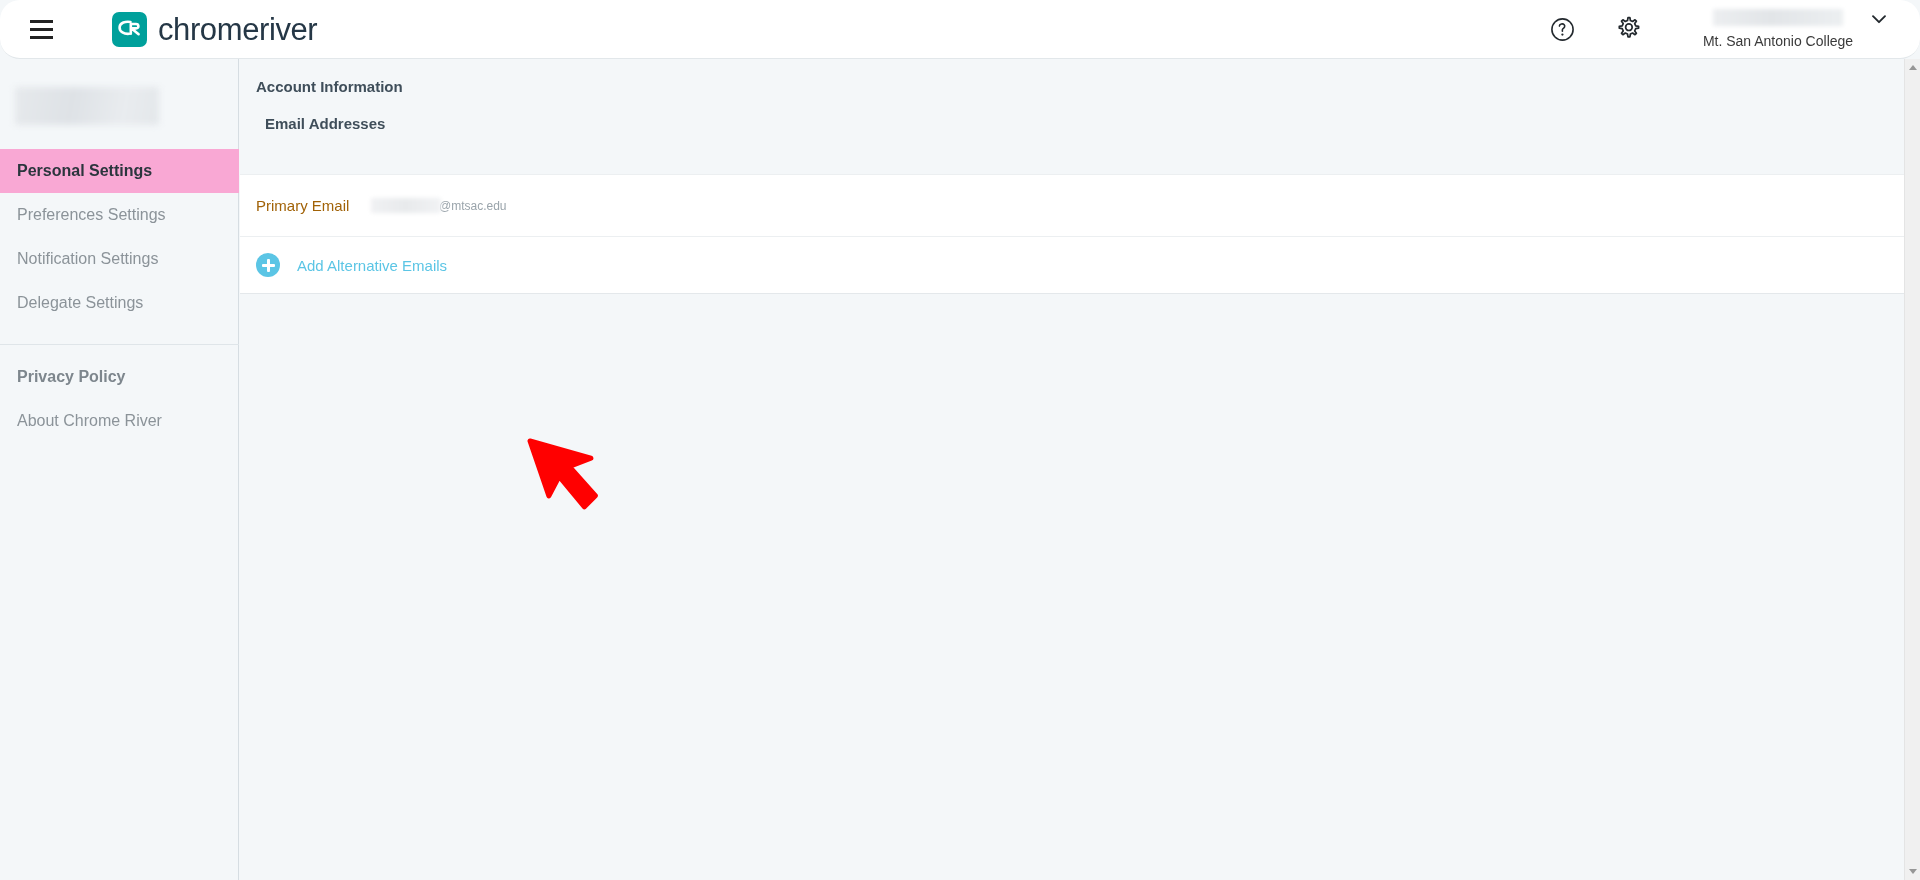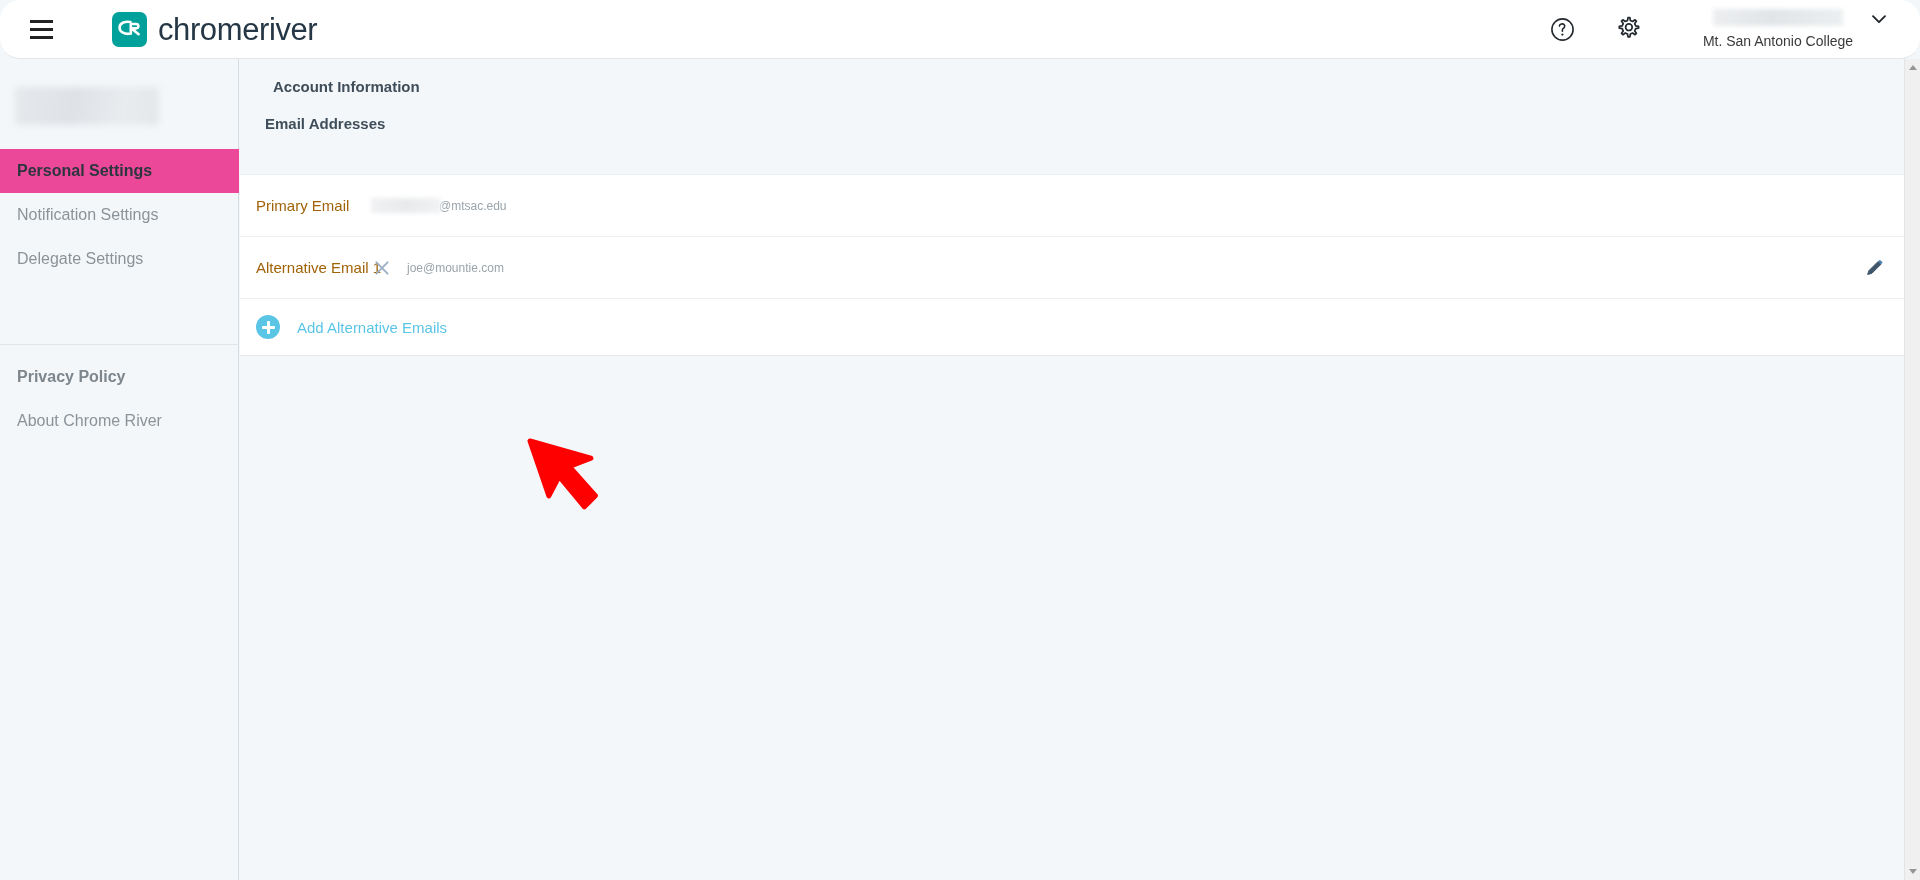--- a/index.html
+++ b/index.html
@@ -107,21 +107,21 @@
   .nav-item {
     height: 44px;
     display: flex; align-items: center;
     padding-left: 17px;
     font-size: 16px;
     color: #8b9399;
     cursor: pointer;
     white-space: nowrap;
   }
   .nav-item.active {
-    background: #ec4899;
+    background: #f9a8d4;
     color: #2b353d;
     font-weight: 700;
   }
   #nav-divider {
     position: absolute; left: 0; top: 285px;
     width: 239px; height: 1px;
     background: #dfe5e9;
   }
   #nav-secondary { position: absolute; left: 0; top: 296px; width: 239px; text-align: center; }
   .nav-item.strong { color: #7d868d; font-weight: 700; }
@@ -135,21 +135,21 @@
   }
   #card {
     width: 1664px;
     background: #f4f7f9;
   }
   .section-head {
     font-size: 15px; font-weight: 700;
     color: #3f4e5a;
     padding-left: 16px;
   }
-  #head-account { padding-top: 16px; height: 41px; line-height: 24px; margin-left: 17px; }
+  #head-account { padding-top: 16px; height: 41px; line-height: 24px; }
   #head-email  { padding-top: 12px; height: 74px; line-height: 24px; padding-left: 25px; }
 
   .row {
     position: relative;
     background: #ffffff;
     border-top: 1px solid #eceff1;
     height: 62px;
     display: flex; align-items: center;
   }
   .row-label {
@@ -308,20 +308,23 @@
 
 <div id="sidebar">
 
   <div id="side-user-redacted"></div>
 
   <div id="nav-primary">
     <div class="nav-item active">
       <span>Personal Settings</span>
     </div>
     <div class="nav-item">
+      <span>Preferences Settings</span>
+    </div>
+    <div class="nav-item">
       <span>Notification Settings</span>
     </div>
     <div class="nav-item">
       <span>Delegate Settings</span>
     </div>
   </div>
 
   <div id="nav-divider"></div>
 
   <div id="nav-secondary">
@@ -343,37 +346,20 @@
     <div id="head-email" class="section-head">Email Addresses</div>
 
     <div class="row">
       <div class="row-label">Primary Email</div>
       <div class="row-value">
         <span id="primary-redacted"></span>
         <span>@mtsac.edu</span>
       </div>
     </div>
 
-    <div class="row">
-      <div class="row-label">Alternative Email 1</div>
-      <div class="row-value">
-        <span class="x-icon">
-          <svg width="18" height="18" viewBox="0 0 18 18">
-            <path d="M3.4 3.4 L14.6 14.6 M14.6 3.4 L3.4 14.6" fill="none" stroke="#9db1c4" stroke-width="2" stroke-linecap="round"></path>
-          </svg>
-        </span>
-        <span>joe@mountie.com</span>
-      </div>
-      <div id="edit-pencil">
-        <svg width="19" height="19" viewBox="0 0 19 19">
-          <path d="M2.6 16.4 L4.0 12.6 L13.2 3.4 L16.0 6.2 L6.8 15.4 Z" fill="#3f5569" stroke="#3f5569" stroke-width="1"></path>
-          <path d="M13.2 3.4 L14.9 1.7 L17.7 4.5 L16.0 6.2 Z" fill="#4b81b3"></path>
-        </svg>
-      </div>
-    </div>
 
     <div id="add-row">
       <span id="add-circle"></span>
       <span id="add-label">Add Alternative Emails</span>
     </div>
 
   </div>
 
   <div id="cursor-arrow">
     <svg width="80" height="100" viewBox="0 0 80 100">

